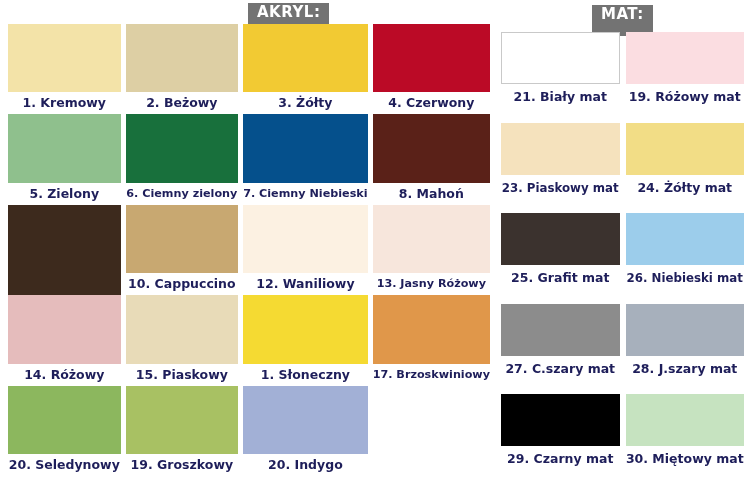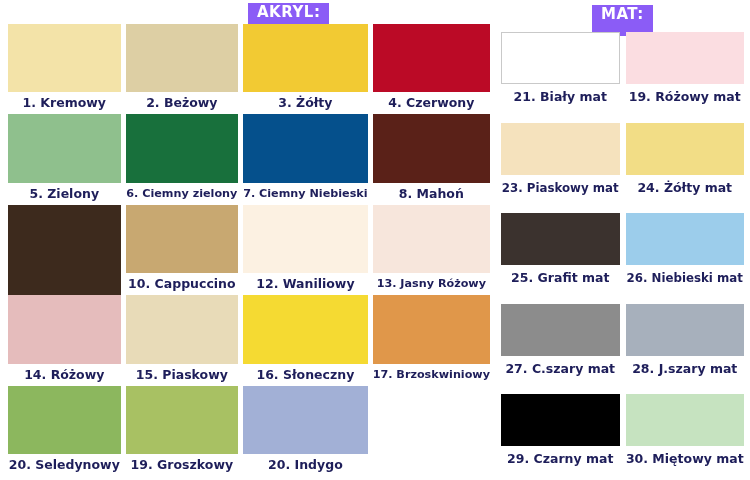--- a/index.html
+++ b/index.html
@@ -5,21 +5,21 @@
   html,body{margin:0;padding:0;}
   body{
     width:750px;height:480px;overflow:hidden;background:#ffffff;
     font-family:"DejaVu Sans", sans-serif;
   }
   #root{position:relative;width:750px;height:480px;}
 
   
   .badge{
     position:absolute;
-    background:#8b5cf6;
+    background:#737373;
     color:#ffffff;
     font-weight:bold;
     font-size:15px;
     letter-spacing:0.5px;
     line-height:19px;
     height:31px;
     padding:0 9px;
     white-space:nowrap;
     box-sizing:border-box;
   }
@@ -133,21 +133,21 @@
       <div class="cell">
         <div class="swatch" style="background: rgb(229, 188, 188);"></div>
         <div class="label">14. Różowy</div>
       </div>
       <div class="cell">
         <div class="swatch" style="background: rgb(232, 219, 184);"></div>
         <div class="label">15. Piaskowy</div>
       </div>
       <div class="cell">
         <div class="swatch" style="background: rgb(245, 218, 50);"></div>
-        <div class="label">16. Słoneczny</div>
+        <div class="label">1. Słoneczny</div>
       </div>
       <div class="cell">
         <div class="swatch" style="background: rgb(224, 151, 74);"></div>
         <div class="label tight">17. Brzoskwiniowy</div>
       </div>
       <div class="cell">
         <div class="swatch" style="background: rgb(140, 183, 94);"></div>
         <div class="label">20. Seledynowy</div>
       </div>
       <div class="cell">

